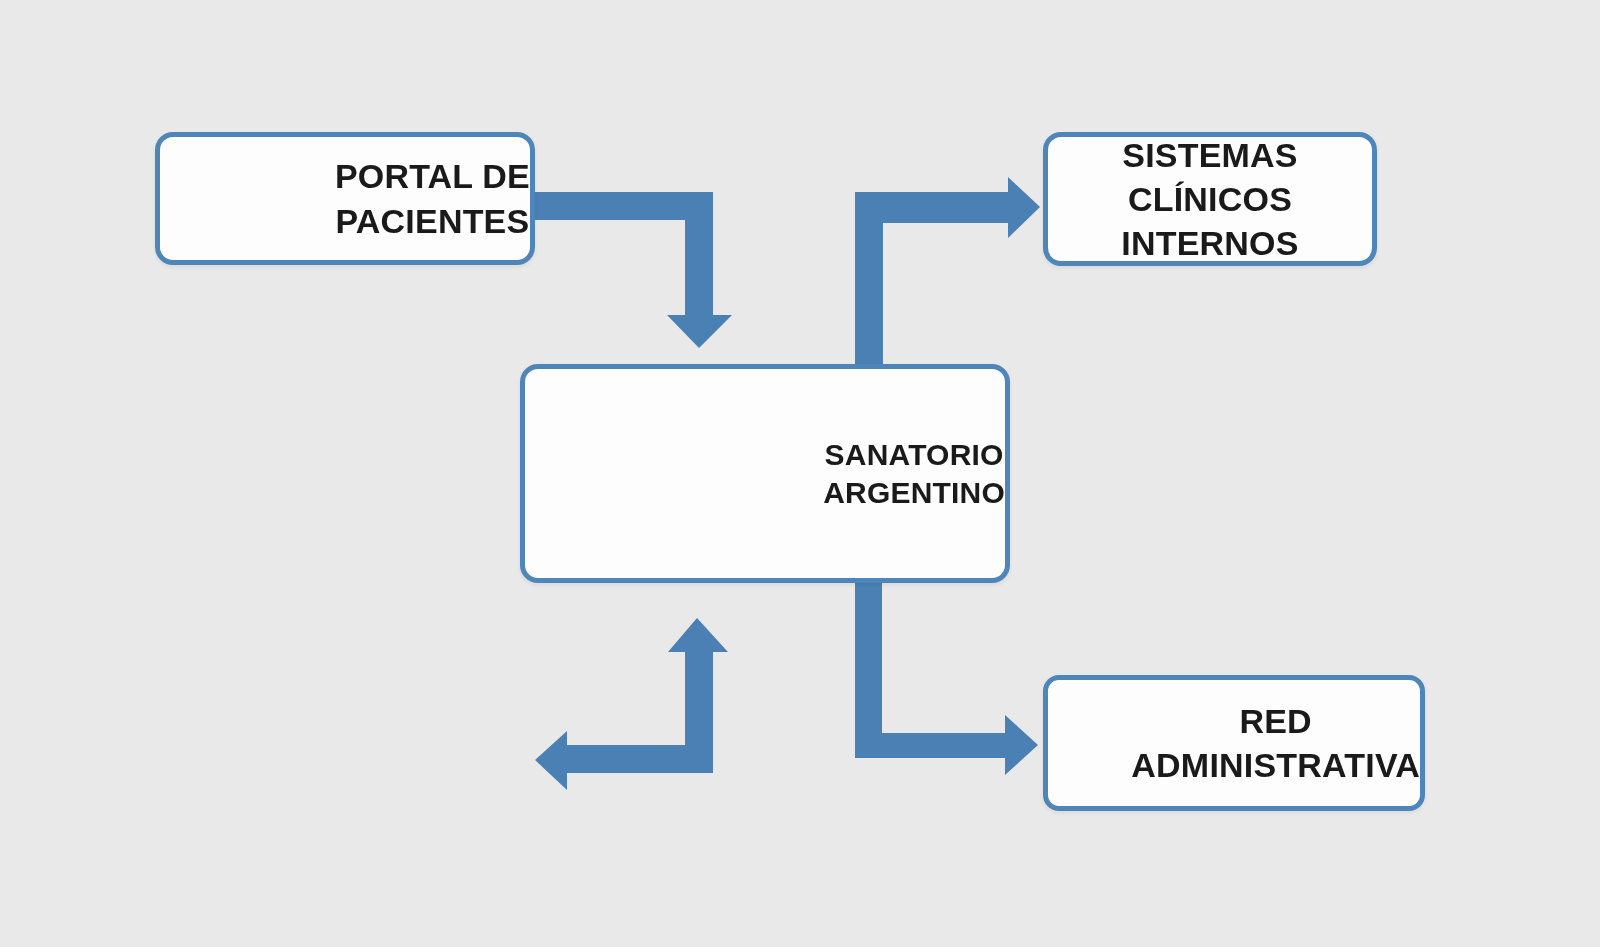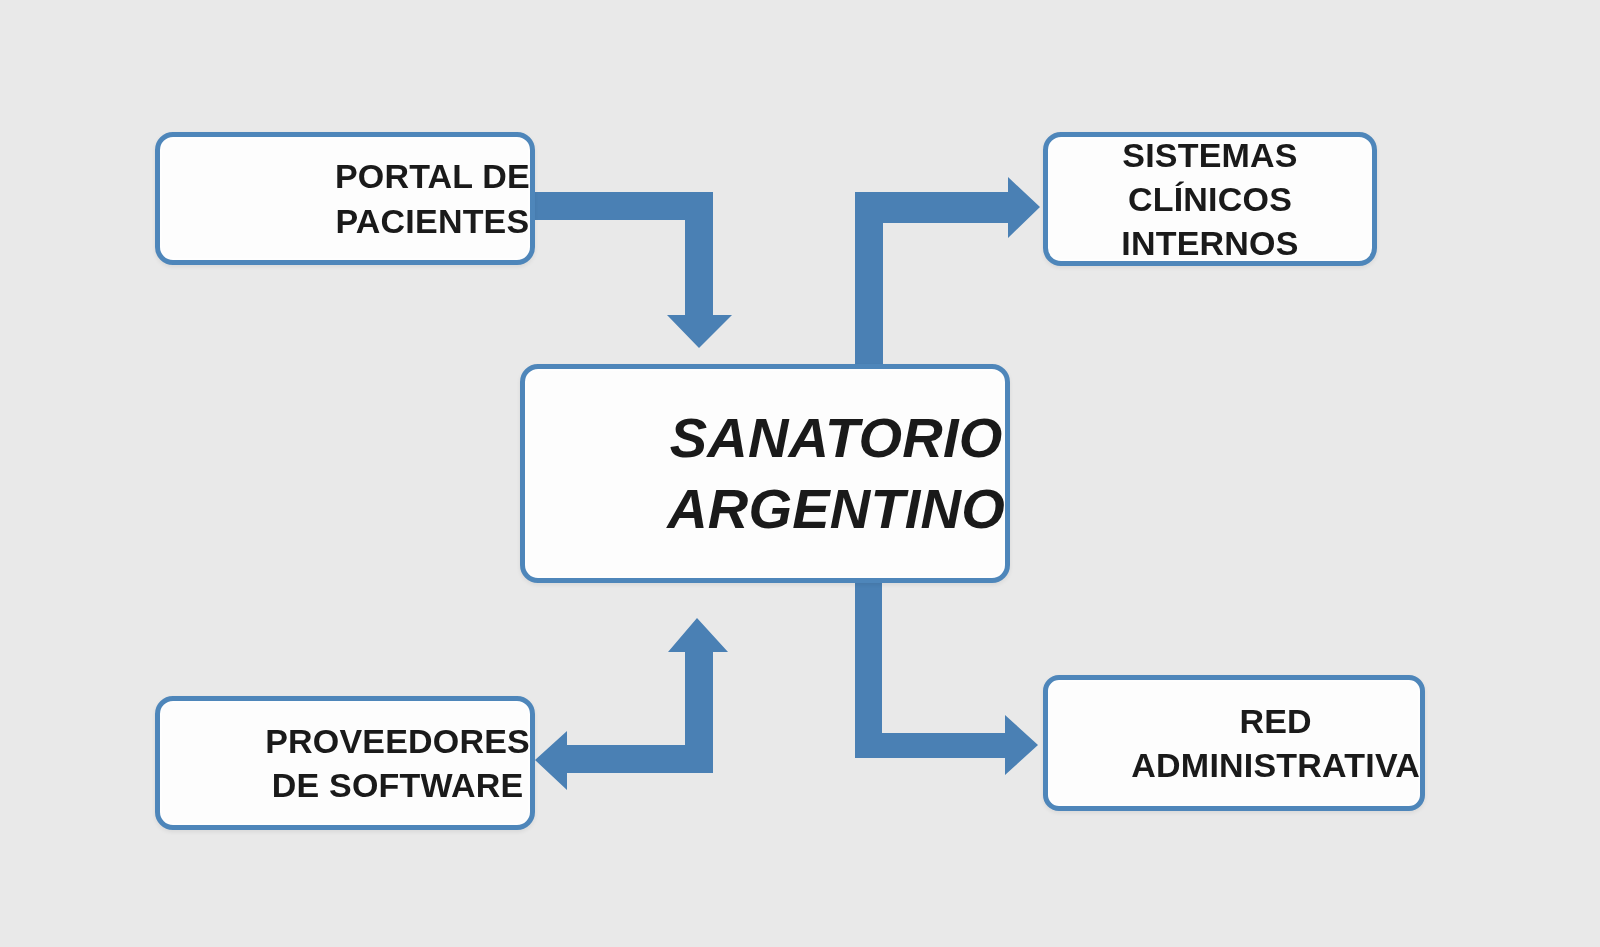--- a/index.html
+++ b/index.html
@@ -31,21 +31,21 @@
     text-align:center;
     box-shadow:0 2px 4px rgba(0,0,0,0.07), inset 0 0 0 2px rgba(255,255,255,0.55);
   }
   .node-label{
     color:var(--text);
     font-weight:700;
     white-space:pre-line;
     letter-spacing:0.2px;
   }
   .node-small .node-label{font-size:34px;line-height:1.3;}
-  .node-center .node-label{font-size:56px;line-height:1.26;font-style:italic;}
+  .node-center .node-label{font-size:30px;line-height:1.26;}
 
   #node-portal       {left:155px; top:132px; width:380px; height:133px;}
   #node-sistemas     {left:1043px;top:132px; width:334px; height:134px;}
   #node-sanatorio    {left:520px; top:364px; width:490px; height:219px;}
   #node-proveedores  {left:155px; top:696px; width:380px; height:134px;}
   #node-red          {left:1043px;top:675px; width:382px; height:136px;border-radius:16px;}
 
   .arrow{fill:var(--accent);stroke:none;}
 </style>
 </head>
@@ -72,23 +72,19 @@
   <div class="node node-small" id="node-sistemas">
     <span class="node-label">SISTEMAS CLÍNICOS
 INTERNOS</span>
   </div>
 
   <div class="node node-center" id="node-sanatorio">
     <span class="node-label">SANATORIO
 ARGENTINO</span>
   </div>
 
-  <div class="node node-small" id="node-proveedores">
-    <span class="node-label">PROVEEDORES
-DE SOFTWARE</span>
-  </div>
 
   <div class="node node-small" id="node-red">
     <span class="node-label">RED
 ADMINISTRATIVA</span>
   </div>
 
 </div>
 
 </body></html>

